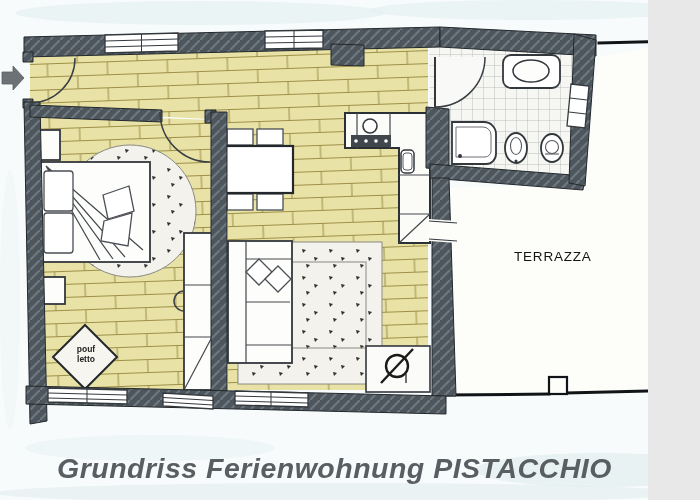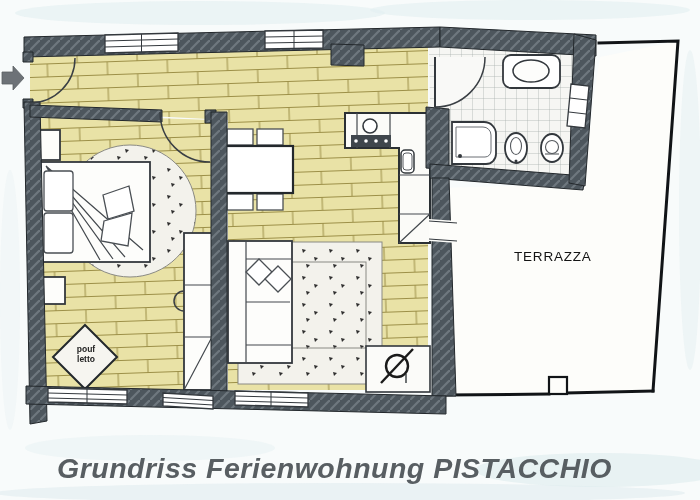--- a/index.html
+++ b/index.html
@@ -1,16 +1,16 @@
 <!DOCTYPE html>
 <html style="--paper: #f8fbfb; --wall: #4d565d; --wallHatch: #6e777e; --parquet: #e9e2a6; --parquetLine: #9c8f47; --tileBg: #f6f6f3; --tileLine: #a9b0ae; --rugBg: #f3f2ec; --speck: #2f2f2f; --terraceBg: #fdfdfa; --outline: #23282c; --title: #585e62; --arrow: #6d7277;"><head>
 <meta charset="utf-8">
 <style>
   html,body{margin:0;padding:0;background:#e8e8e8;}
-  .page{width:700px;height:500px;position:relative;overflow:hidden;background:var(--paper,#f8fbfb);}
+  .page{width:648px;height:500px;position:relative;overflow:hidden;background:var(--paper,#f8fbfb);}
   svg{display:block;}
   
   .c-wall-bg{fill:var(--wall,#4d565d);}
   .c-wall-hatch{stroke:var(--wallHatch,#6e777e);stroke-width:2.2;}
   .c-parquet-bg{fill:var(--parquet,#e9e2a6);}
   .c-parquet-line{stroke:var(--parquetLine,#9c8f47);stroke-width:1;fill:none;}
   .c-tile-bg{fill:var(--tileBg,#f6f6f3);}
   .c-tile-line{stroke:var(--tileLine,#a9b0ae);stroke-width:0.8;fill:none;}
   .c-rug-bg{fill:var(--rugBg,#f3f2ec);}
   .c-speck{fill:var(--speck,#2f2f2f);}

